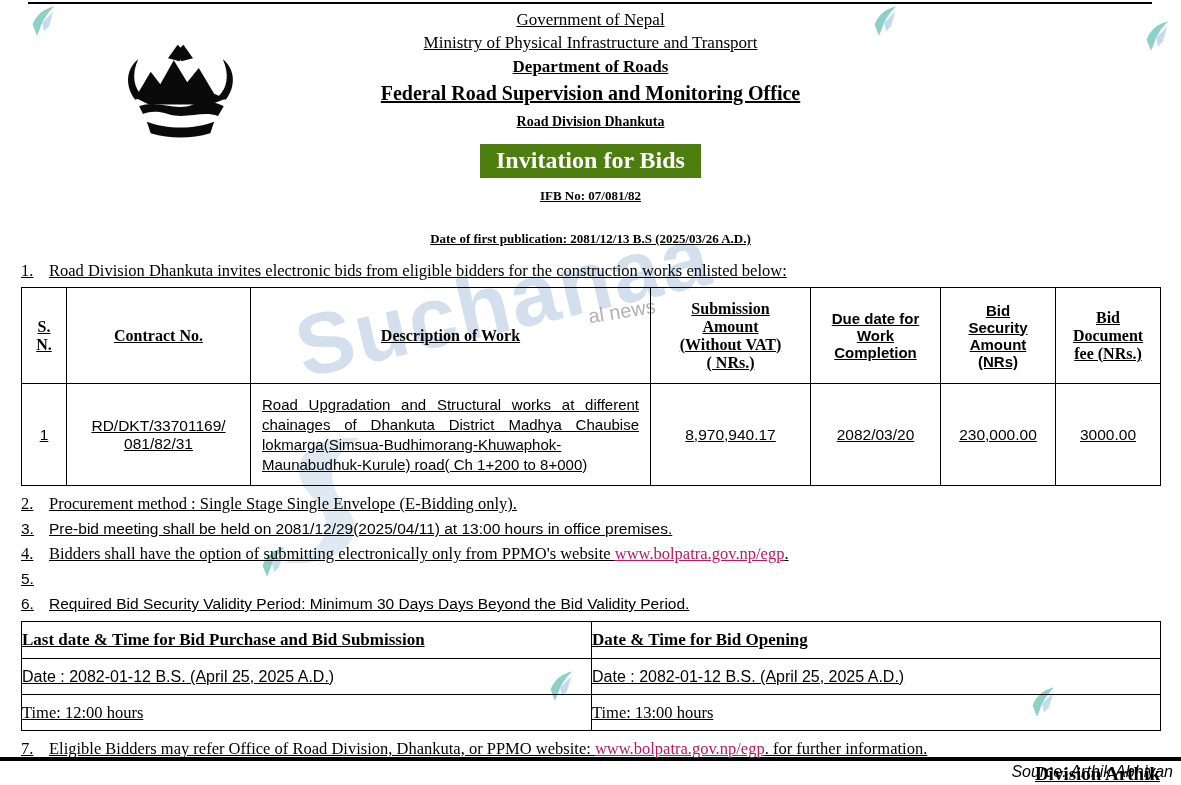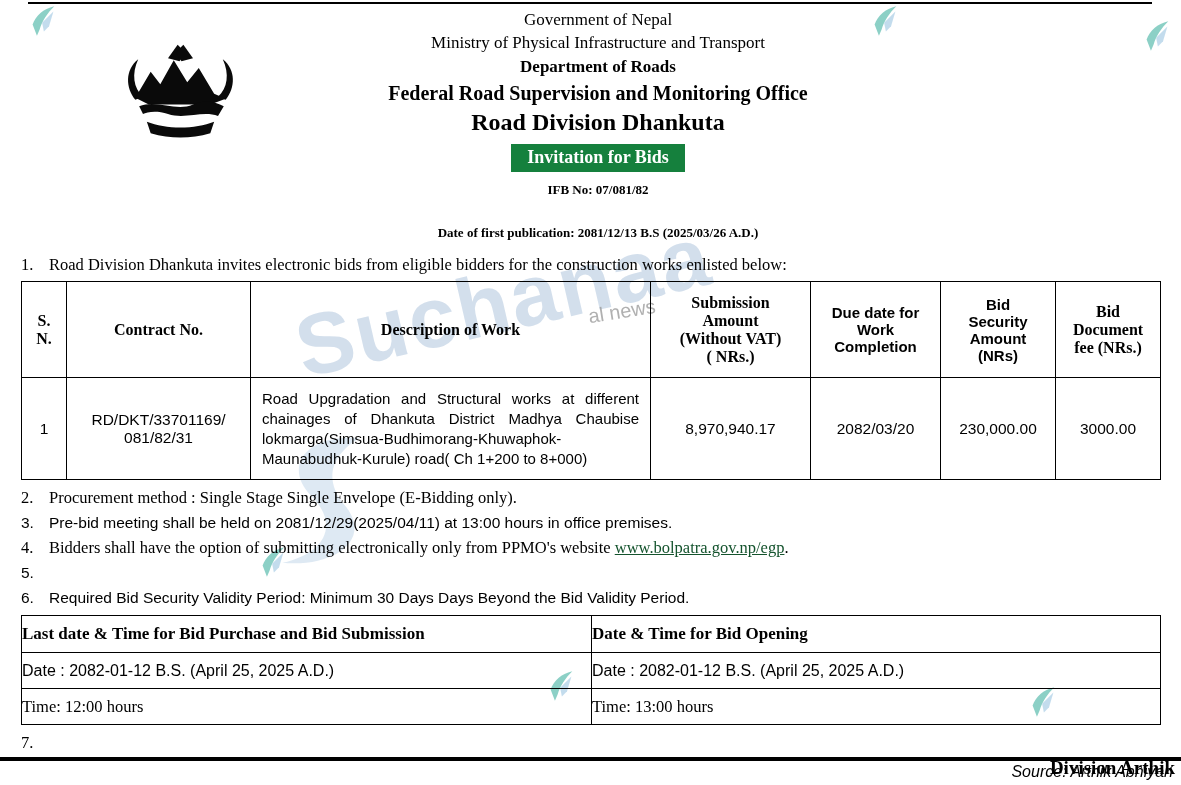--- a/index.html
+++ b/index.html
@@ -25,42 +25,42 @@
   .wm-swoosh { position:absolute; left:268px; top:428px; z-index:0; }
 
   .swoosh { position:absolute; z-index:0; }
   .sw1 { left:30px;  top:5px; }
   .sw2 { left:872px; top:5px; }
   .sw3 { left:1144px; top:20px; }
   .sw4 { left:260px; top:546px; }
   .sw5 { left:548px; top:670px; }
   .sw6 { left:1030px; top:686px; }
 
-  .content { position:relative; z-index:1; padding:8px 6px 0 21px; }
+  .content { position:relative; z-index:1; padding:8px 21px 0 21px;text-decoration:underline; }
 
   .header { text-align:center; }
   .h1 { font-size:17px; line-height:23px; }
   .h2 { font-size:17px; line-height:23px; }
   .h3 { font-size:17px; line-height:25px; font-weight:bold; }
   .h4 { font-size:20px; line-height:28px; font-weight:bold; }
-  .h5 { font-size:24px; line-height:30px; font-weight:bold; }
+  .h5 { font-size:14px; line-height:30px; font-weight:bold; }
   .banner-row { margin-top:7px; }
-  .banner { display:inline-block; background:#15803d; color:#fff; font-weight:bold;
-    font-size:18px; padding:3px 16px 4px 16px; }
+  .banner { display:inline-block; background:#4d7c0f; color:#fff; font-weight:bold;
+    font-size:24px; padding:3px 16px 4px 16px; }
   .ifb { margin-top:7px; font-size:13px; font-weight:bold; line-height:22px; }
   .pubdate { margin-top:20px; font-size:13px; font-weight:bold; line-height:24px; }
 
   .li { display:flex; align-items:flex-start; }
   .li .num { width:28px; flex:none; }
   .li-1 { margin-top:9px; font-size:16.5px; line-height:21px; }
   .li-serif { font-size:16.5px; line-height:20px; margin-top:5px; }
   .li-sans { font-family:"Liberation Sans",sans-serif; font-size:15.5px; line-height:20px; margin-top:5px; }
   .li-2 { margin-top:8px; }
   .li-7 { margin-top:7px; font-size:16.5px; line-height:21px; }
-  a.doc-link { color:#14532d; text-decoration:underline; cursor:pointer; }
+  a.doc-link { color:#be185d; text-decoration:underline; cursor:pointer; }
 
   table { border-collapse:collapse; table-layout:fixed; }
   .bid-table { width:1139px; margin-top:6px; }
   .bid-table th, .bid-table td { border:1px solid #000; text-align:center; vertical-align:middle; padding:4px 6px; }
   .bid-table thead tr { height:96px; }
   .bid-table tbody tr { height:102px; }
   .bid-table th { font-size:16px; font-weight:bold; }
   .th-sans { font-family:"Liberation Sans",sans-serif; font-size:15px !important;margin-top:40px; }
   .bid-table td { font-family:"Liberation Sans",sans-serif; font-size:15.5px; }
   .bid-table td.desc { text-align:justify; font-size:15px; line-height:20px; padding:6px 11px; }
@@ -229,20 +229,21 @@
         </tr>
         <tr class="row-time">
           <td>Time: 12:00 hours</td>
           <td>Time: 13:00 hours</td>
         </tr>
       </tbody>
     </table>
 
     <div class="li li-7">
       <span class="num">7.</span>
+      <span><span>Eligible Bidders may refer Office of Road Division, Dhankuta, or PPMO website: </span><a class="doc-link">www.bolpatra.gov.np/egp</a><span>. for further information.</span></span>
     </div>
 
     <div class="signature">Division Arthik</div>
   </div>
 
   <div class="bottom-rule"></div>
   <div class="source">Source: Arthik Abhiyan</div>
 
 </div>
 

